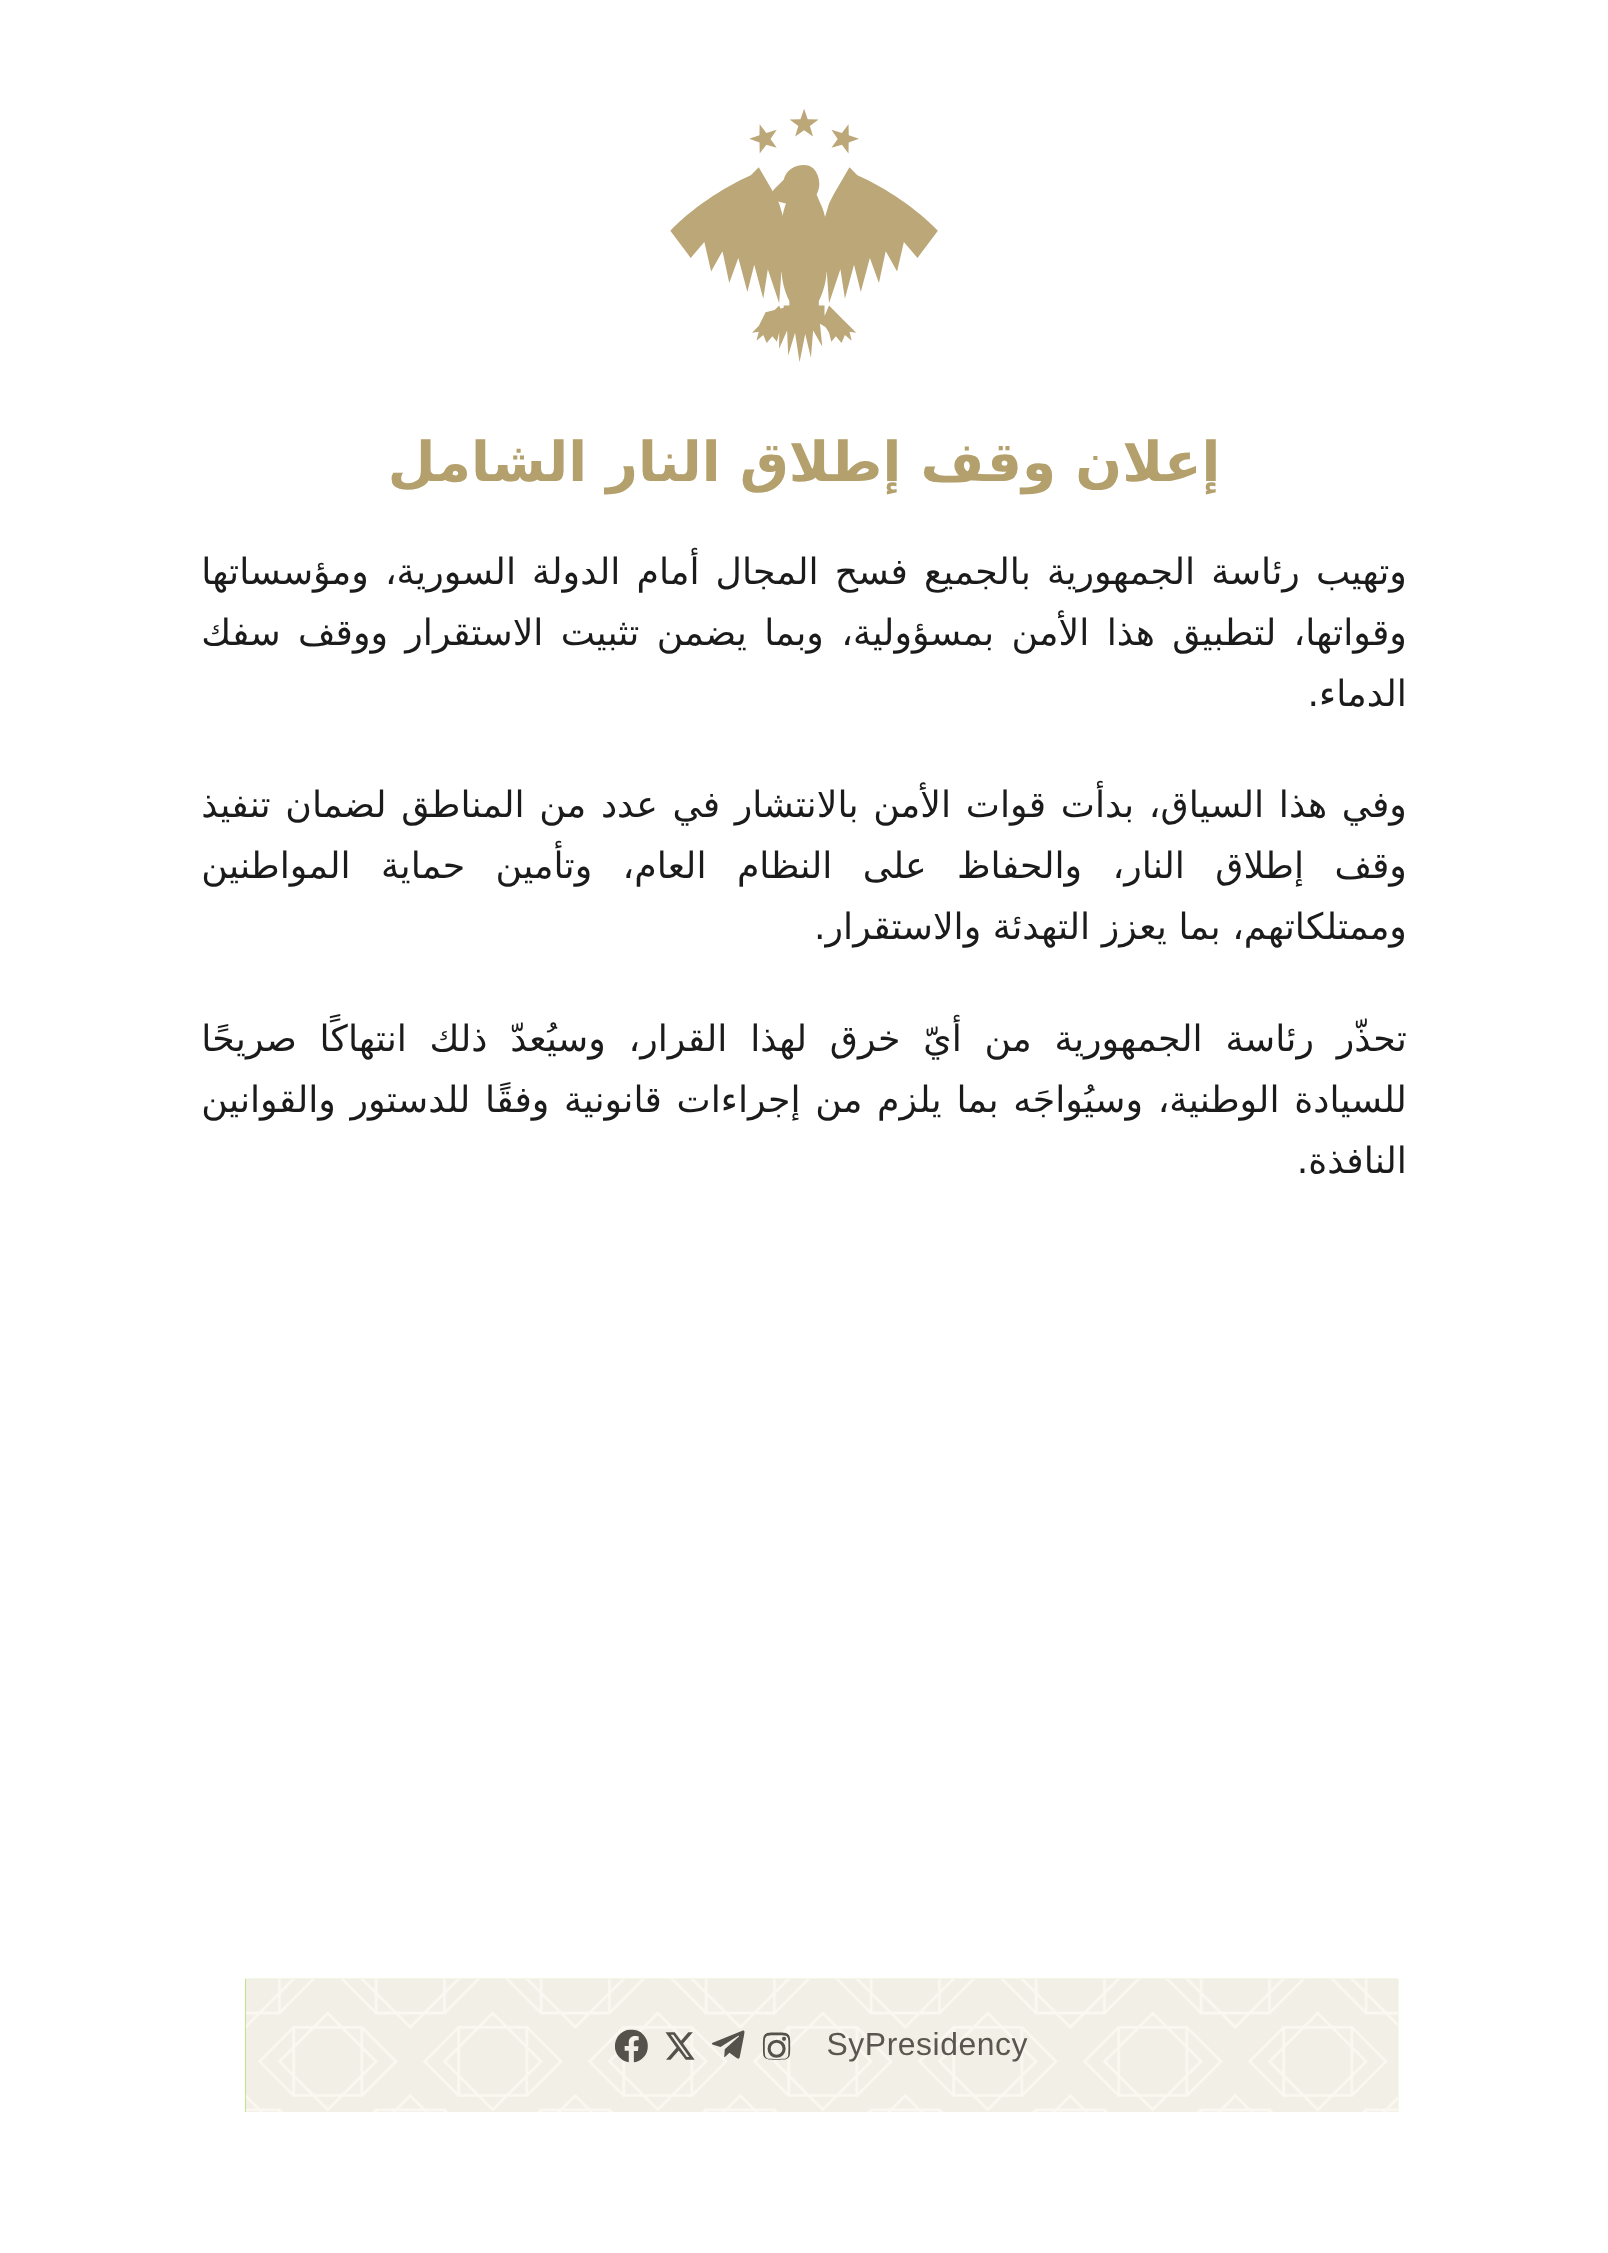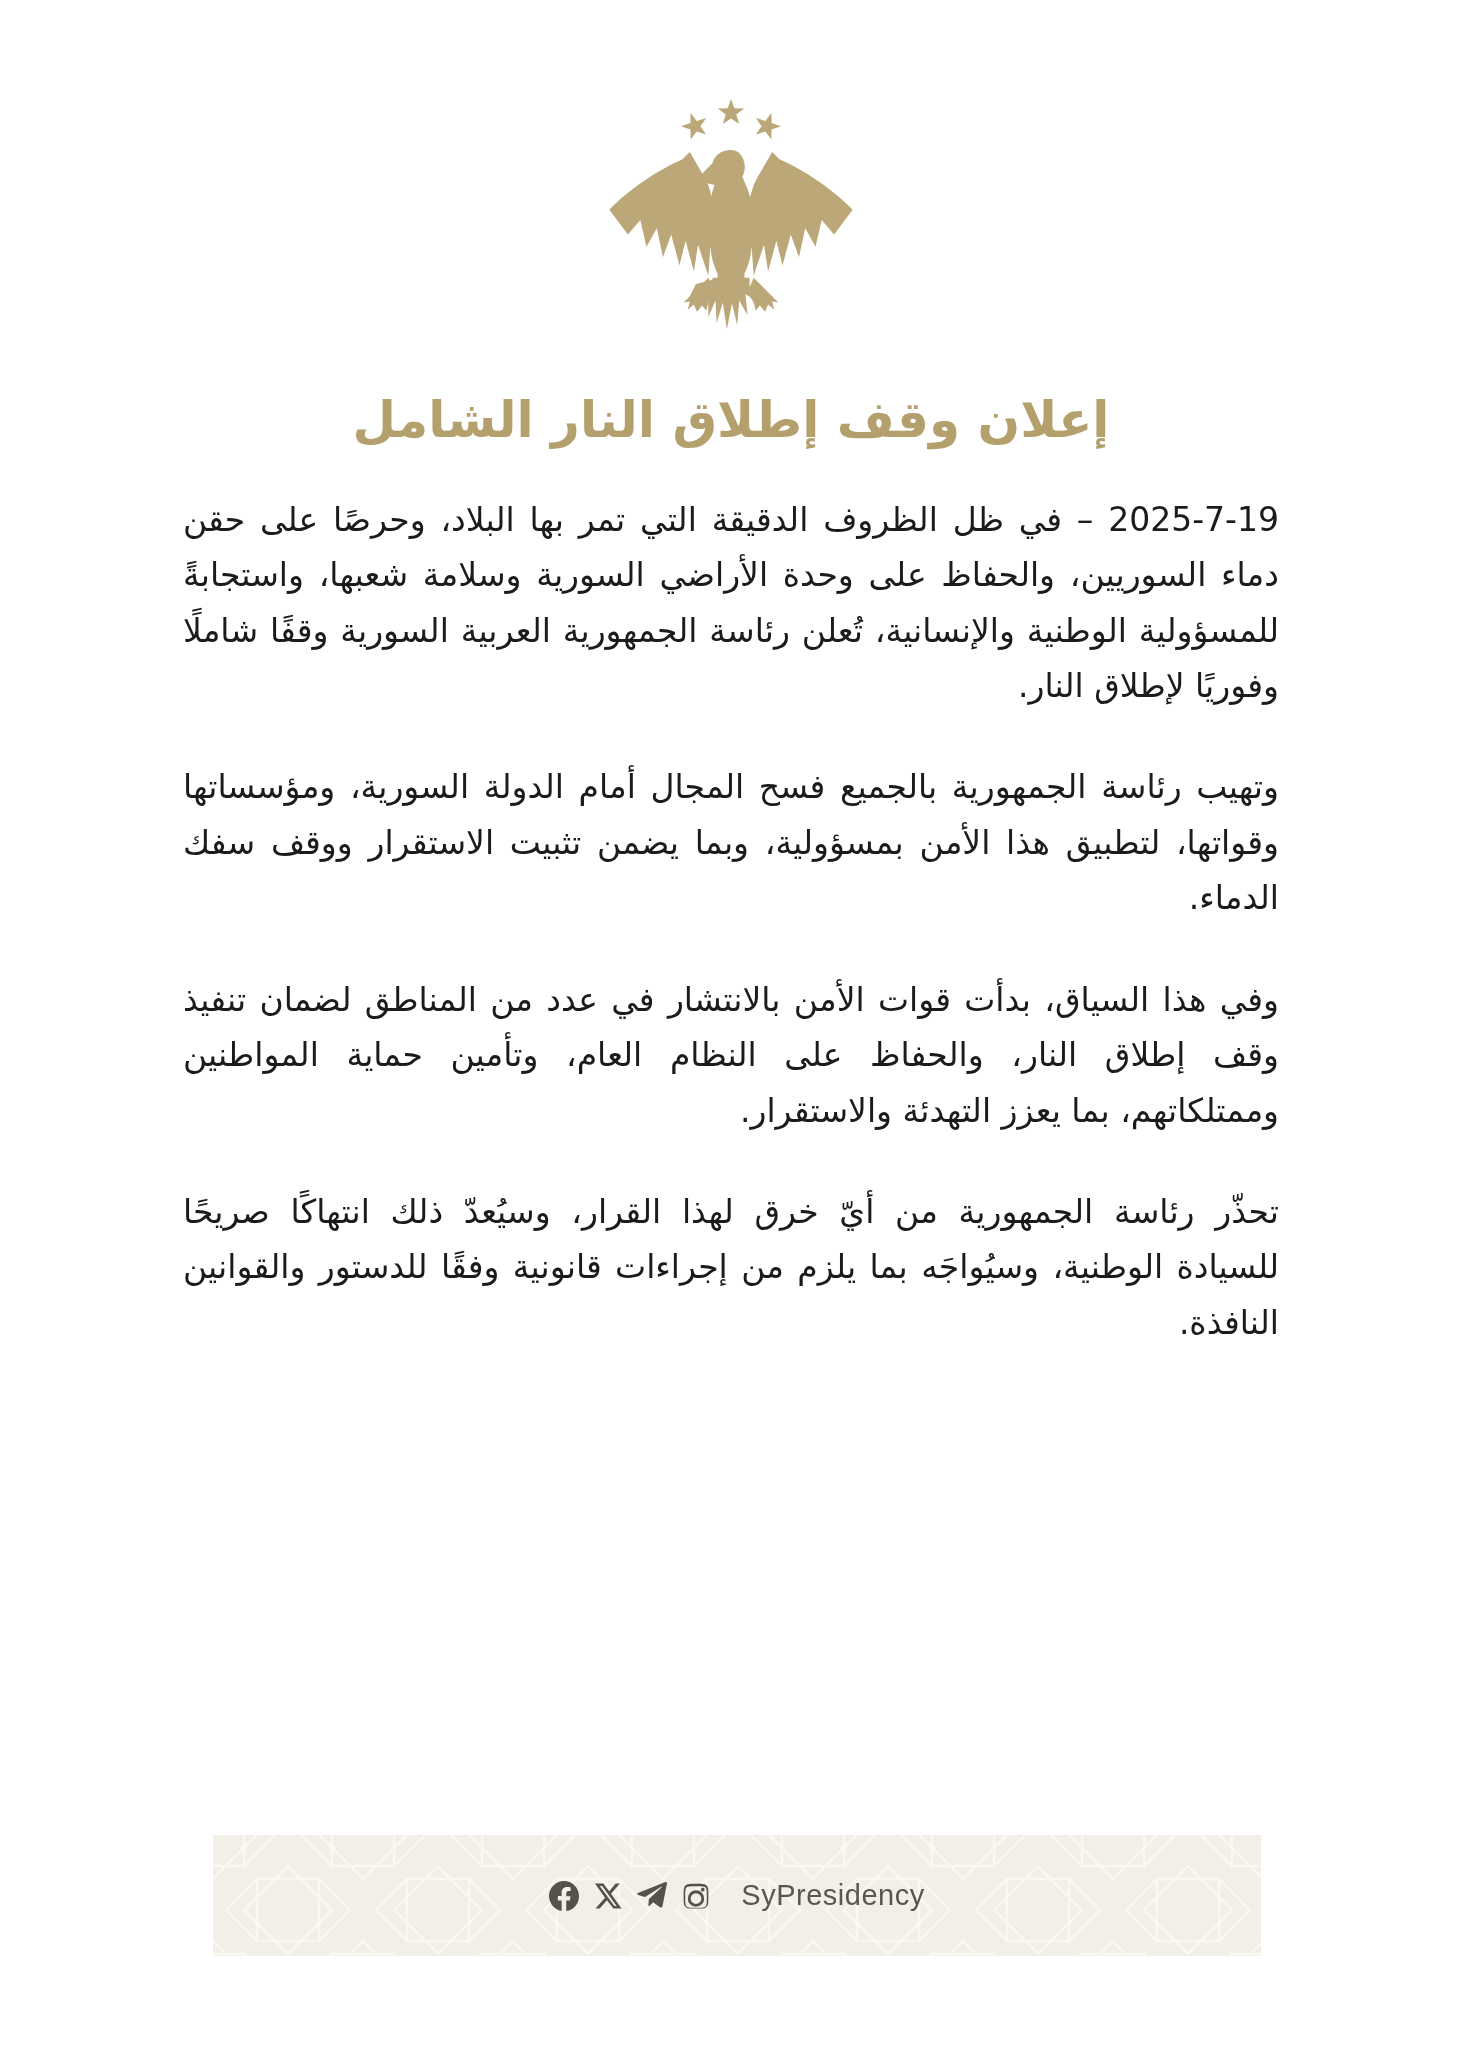--- a/index.html
+++ b/index.html
@@ -35,27 +35,26 @@
     direction:rtl;
     text-align:justify;
     color:#1b1b1b;
     font-size:33px;
     line-height:1.68;
   }
   .content p{margin:0 0 46px 0;}
   .content p.dua{margin-bottom:0;text-align:right;}
   .footer-band{
     position:absolute;
-    left:213px;
+    left:223px;
     top:1799px;
     width:1048px;
     height:121px;
     background:#84cc16;
     overflow:hidden;
-    margin-top:36px;
   }
   .pattern-svg{position:absolute;left:0;top:0;width:100%;height:100%;}
   .social-row{
     position:absolute;
     left:0;top:0;right:0;bottom:0;
     display:flex;
     align-items:center;
     justify-content:center;
     gap:14px;
   }
@@ -107,21 +106,20 @@
       <path d="M112,190 L96,194 L90,206 L101,202 L98,216 L108,208
                L108,226 L115,210 L116,232 L122,212 L126,238 L131,213
                L136,234 L138,210 L146,224 L144,204 L154,210 L148,196
                L148,188 L112,188 Z"></path>
     </g>
   </svg>
 
   <h1 class="doc-title">إعلان وقف إطلاق النار الشامل</h1>
 
   <div class="content">
-    <p>2025-7-19 – في ظل الظروف الدقيقة التي تمر بها البلاد، وحرصًا على حقن دماء السوريين، والحفاظ على وحدة الأراضي السورية وسلامة شعبها، واستجابةً للمسؤولية الوطنية والإنسانية، تُعلن رئاسة الجمهورية العربية السورية وقفًا شاملًا وفوريًا لإطلاق النار.</p>
     <p>وتهيب رئاسة الجمهورية بالجميع فسح المجال أمام الدولة السورية، ومؤسساتها وقواتها، لتطبيق هذا الأمن بمسؤولية، وبما يضمن تثبيت الاستقرار ووقف سفك الدماء.</p>
     <p>وفي هذا السياق، بدأت قوات الأمن بالانتشار في عدد من المناطق لضمان تنفيذ وقف إطلاق النار، والحفاظ على النظام العام، وتأمين حماية المواطنين وممتلكاتهم، بما يعزز التهدئة والاستقرار.</p>
     <p>تحذّر رئاسة الجمهورية من أيّ خرق لهذا القرار، وسيُعدّ ذلك انتهاكًا صريحًا للسيادة الوطنية، وسيُواجَه بما يلزم من إجراءات قانونية وفقًا للدستور والقوانين النافذة.</p>
   </div>
 
   <div class="footer-band">
     <svg class="pattern-svg" xmlns="http://www.w3.org/2000/svg" aria-hidden="true">
       <defs>
         <g id="star8" stroke="#fbf8f1" stroke-width="2.5" fill="none">
           <rect x="-31" y="-31" width="62" height="62"></rect>

